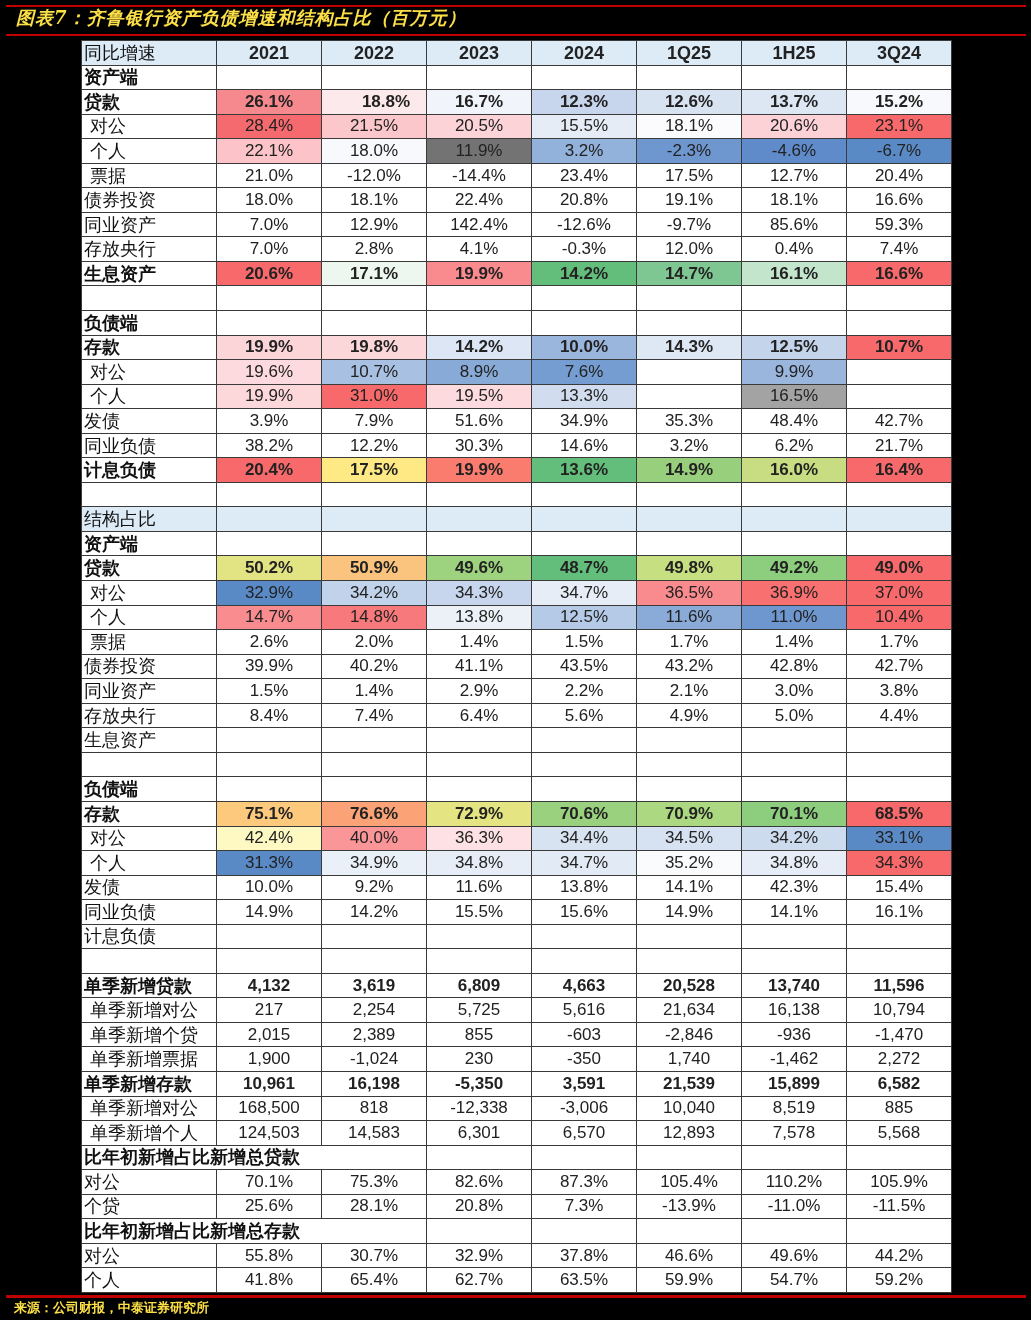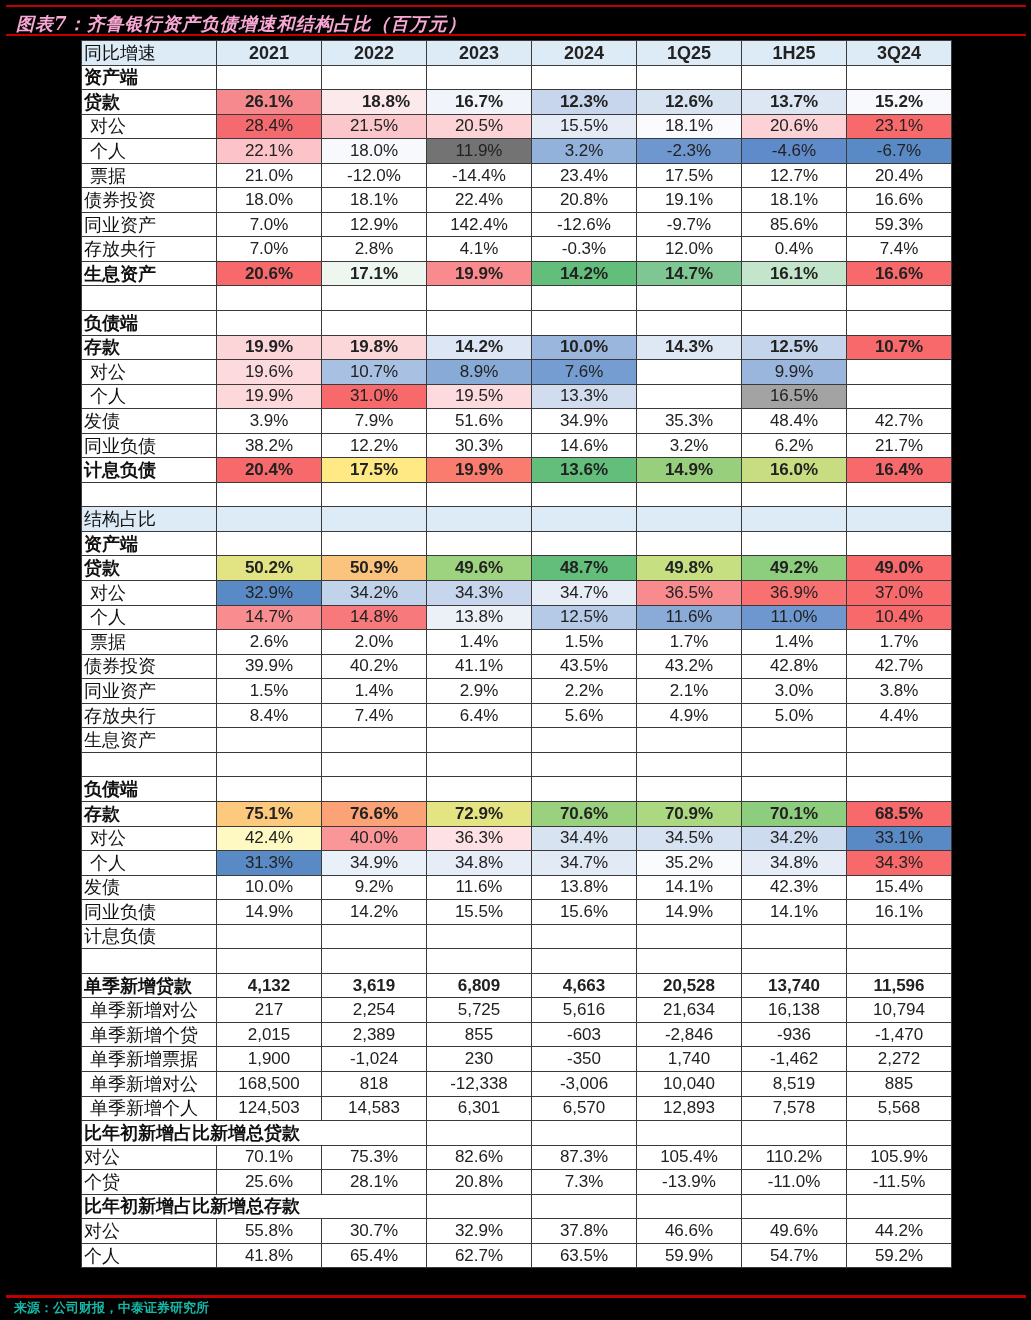--- a/index.html
+++ b/index.html
@@ -1,36 +1,36 @@
 <!DOCTYPE html>
 <html><head>
 <meta charset="utf-8">
 <style>
   html, body { margin:0; padding:0; }
   body { width:1031px; height:1320px; background:#000; position:relative; overflow:hidden;
          font-family:"Liberation Sans","DejaVu Sans",sans-serif; }
   .topline { position:absolute; left:6px; top:5px; width:1020px; height:2px; background:#c00000; }
-  .title { position:absolute; left:16px; top:12px; font-family:"DejaVu Serif","Liberation Serif",serif;
-           font-style:italic; font-weight:bold; color:#f9a8d4; font-size:18px; letter-spacing:1px; }
+  .title { position:absolute; left:16px; top:6px; font-family:"DejaVu Serif","Liberation Serif",serif;
+           font-style:italic; font-weight:bold; color:#fde047; font-size:18px; letter-spacing:1px; }
   .titleline { position:absolute; left:6px; top:34px; width:1020px; height:2px; background:#c00000; }
   table.main { position:absolute; left:81px; top:40px; border-collapse:collapse; table-layout:fixed;
                width:870px; background:#fff; }
   table.main td { height:23.55px; padding:0; border:1px solid #3a3a3a; font-size:17px; color:#222;
                   text-align:center; white-space:nowrap; overflow:visible; line-height:22px; }
   table.main td.lbl { text-align:left; padding-left:2px; font-size:18px; color:#111; }
   table.main td.ind { padding-left:8px; }
   table.main tr.hdr td { background:#ddebf7; font-weight:bold; font-size:18px; }
   table.main tr.hdr td.lbl { font-weight:normal; }
   table.main tr.sec td.lbl { font-weight:bold; }
   table.main tr.bold td { font-weight:bold; }
   table.main tr.blue td { background:#ddebf7; }
   table.main tr.span td.lbl { overflow:visible; }
   .bottomline { position:absolute; left:6px; top:1295px; width:1020px; height:3px; background:#c00000; }
   .source { position:absolute; left:14px; top:1299px; font-family:"DejaVu Serif","Liberation Serif",serif;
-            font-weight:bold; color:#14b8a6; font-size:13px; }
+            font-weight:bold; color:#fde047; font-size:13px; }
 </style>
 </head>
 <body>
 
 <div class="topline"></div>
 <div class="title">图表7：齐鲁银行资产负债增速和结构占比（百万元）</div>
 <div class="titleline"></div>
 
 <table class="main">
   <colgroup>
@@ -457,20 +457,30 @@
       <tr class="">
         <td class="lbl ind">单季新增票据</td>
         <td>1,900</td>
         <td>-1,024</td>
         <td>230</td>
         <td>-350</td>
         <td>1,740</td>
         <td>-1,462</td>
         <td>2,272</td>
       </tr>
+      <tr class="bold">
+        <td class="lbl">单季新增存款</td>
+        <td>10,961</td>
+        <td>16,198</td>
+        <td>-5,350</td>
+        <td>3,591</td>
+        <td>21,539</td>
+        <td>15,899</td>
+        <td>6,582</td>
+      </tr>
       <tr class="">
         <td class="lbl ind">单季新增对公</td>
         <td>168,500</td>
         <td>818</td>
         <td>-12,338</td>
         <td>-3,006</td>
         <td>10,040</td>
         <td>8,519</td>
         <td>885</td>
       </tr>

